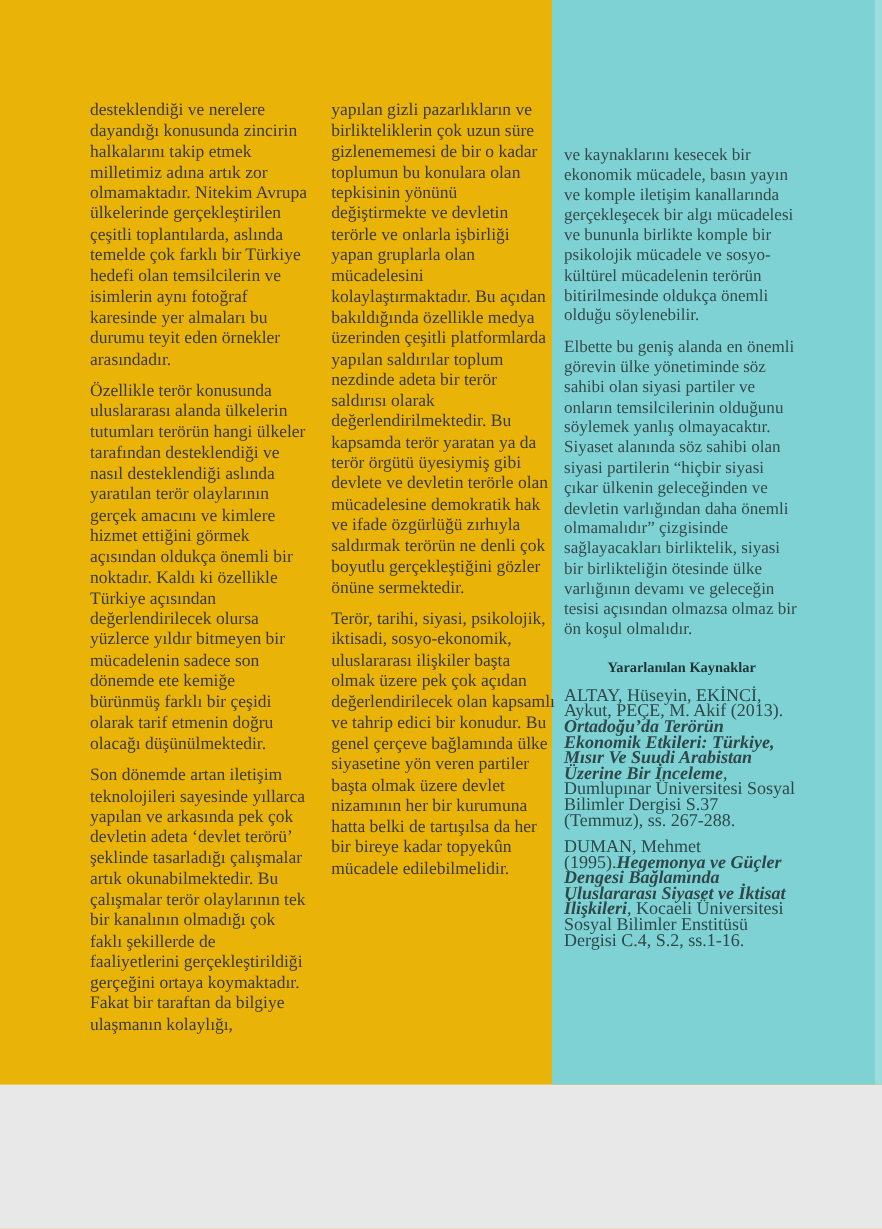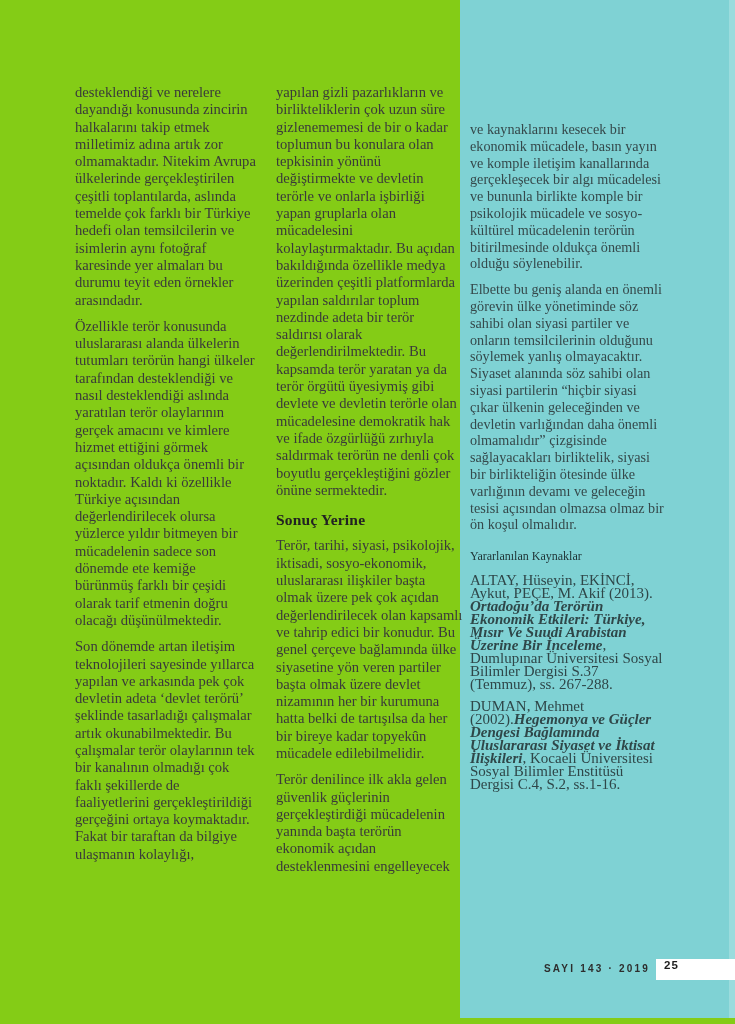--- a/index.html
+++ b/index.html
@@ -1,20 +1,20 @@
 <!DOCTYPE html>
 <html><head>
 <meta charset="utf-8">
 <style>
   * { margin:0; padding:0; box-sizing:border-box; }
   html,body { background:#e8e8e8; }
   .page {
     position:relative;
-    width:735px; height:1024px;
-    background:#84cc16;
+    width:735px; height:904px;
+    background:#eab308;
     overflow:hidden;
     font-family:"Liberation Serif", serif;
     color:#3a3a3a;
     margin:0 auto;
   }
   .teal-panel {
     position:absolute;
     left:460px; top:0;
     width:275px; height:1018px;
     background:#7fd2d4;
@@ -30,22 +30,22 @@
   .col-left  { left:75px;  width:181px; font-size:14.6px; line-height:17.3px; }
   .col-mid   { left:276px; width:187px; font-size:14.6px; line-height:17.3px; }
   .col-right { left:470px; top:92px; width:196px; font-size:14.2px; line-height:16.8px; color:#35494b;margin-top:29px; }
   .col p + p, .col .subhead + p { margin-top:9px; }
   .subhead {
     font-size:15.5px; font-weight:bold; color:#222;
     margin-top:12px; margin-bottom:7px;
     letter-spacing:0.2px;
   }
   .refs-heading {
-    font-size:12px; font-weight:normal; color:#1f3436;
-    margin-top:15px; margin-bottom:4px;
+    font-size:12px; font-weight:bold; color:#1f3436;
+    margin-top:15px; margin-bottom:4px;text-align:center;
   }
   .ref { font-size:15px; line-height:13px; margin-top:9px; color:#2f4749; }
   .ref .ref-title { font-weight:bold; font-style:italic; }
   .footer-issue {
     position:absolute;
     top:963px; right:85px;
     font-family:"Liberation Sans", sans-serif;
     font-size:10px; font-weight:bold;
     letter-spacing:2.2px;
     color:#2d2d2d;
@@ -74,34 +74,32 @@
   <div class="teal-panel"></div>
 
   <div class="col col-left">
     <p>desteklendiği ve nerelere dayandığı konusunda zincirin halkalarını takip etmek milletimiz adına artık zor olmamaktadır. Nitekim Avrupa ülkelerinde gerçekleştirilen çeşitli toplantılarda, aslında temelde çok farklı bir Türkiye hedefi olan temsilcilerin ve isimlerin aynı fotoğraf karesinde yer almaları bu durumu teyit eden örnekler arasındadır.</p>
     <p>Özellikle terör konusunda uluslararası alanda ülkelerin tutumları terörün hangi ülkeler tarafından desteklendiği ve nasıl desteklendiği aslında yaratılan terör olaylarının gerçek amacını ve kimlere hizmet ettiğini görmek açısından oldukça önemli bir noktadır. Kaldı ki özellikle Türkiye açısından değerlendirilecek olursa yüzlerce yıldır bitmeyen bir mücadelenin sadece son dönemde ete kemiğe bürünmüş farklı bir çeşidi olarak tarif etmenin doğru olacağı düşünülmektedir.</p>
     <p>Son dönemde artan iletişim teknolojileri sayesinde yıllarca yapılan ve arkasında pek çok devletin adeta ‘devlet terörü’ şeklinde tasarladığı çalışmalar artık okunabilmektedir. Bu çalışmalar terör olaylarının tek bir kanalının olmadığı çok faklı şekillerde de faaliyetlerini gerçekleştirildiği gerçeğini ortaya koymaktadır. Fakat bir taraftan da bilgiye ulaşmanın kolaylığı,</p>
   </div>
 
   <div class="col col-mid">
     <p>yapılan gizli pazarlıkların ve birlikteliklerin çok uzun süre gizlenememesi de bir o kadar toplumun bu konulara olan tepkisinin yönünü değiştirmekte ve devletin terörle ve onlarla işbirliği yapan gruplarla olan mücadelesini kolaylaştırmaktadır. Bu açıdan bakıldığında özellikle medya üzerinden çeşitli platformlarda yapılan saldırılar toplum nezdinde adeta bir terör saldırısı olarak değerlendirilmektedir. Bu kapsamda terör yaratan ya da terör örgütü üyesiymiş gibi devlete ve devletin terörle olan mücadelesine demokratik hak ve ifade özgürlüğü zırhıyla saldırmak terörün ne denli çok boyutlu gerçekleştiğini gözler önüne sermektedir.</p>
-    <h3 class="subhead">Sonuç Yerine</h3>
     <p>Terör, tarihi, siyasi, psikolojik, iktisadi, sosyo-ekonomik, uluslararası ilişkiler başta olmak üzere pek çok açıdan değerlendirilecek olan kapsamlı ve tahrip edici bir konudur. Bu genel çerçeve bağlamında ülke siyasetine yön veren partiler başta olmak üzere devlet nizamının her bir kurumuna hatta belki de tartışılsa da her bir bireye kadar topyekûn mücadele edilebilmelidir.</p>
-    <p>Terör denilince ilk akla gelen güvenlik güçlerinin gerçekleştirdiği mücadelenin yanında başta terörün ekonomik açıdan desteklenmesini engelleyecek</p>
   </div>
 
   <div class="col col-right">
     <p>ve kaynaklarını kesecek bir ekonomik mücadele, basın yayın ve komple iletişim kanallarında gerçekleşecek bir algı mücadelesi ve bununla birlikte komple bir psikolojik mücadele ve sosyo-kültürel mücadelenin terörün bitirilmesinde oldukça önemli olduğu söylenebilir.</p>
     <p>Elbette bu geniş alanda en önemli görevin ülke yönetiminde söz sahibi olan siyasi partiler ve onların temsilcilerinin olduğunu söylemek yanlış olmayacaktır. Siyaset alanında söz sahibi olan siyasi partilerin “hiçbir siyasi çıkar ülkenin geleceğinden ve devletin varlığından daha önemli olmamalıdır” çizgisinde sağlayacakları birliktelik, siyasi bir birlikteliğin ötesinde ülke varlığının devamı ve geleceğin tesisi açısından olmazsa olmaz bir ön koşul olmalıdır.</p>
 
     <h4 class="refs-heading">Yararlanılan Kaynaklar</h4>
 
     <p class="ref"><span>ALTAY, Hüseyin, EKİNCİ, Aykut, PEÇE, M. Akif (2013). </span><span class="ref-title">Ortadoğu’da Terörün Ekonomik Etkileri: Türkiye, Mısır Ve Suudi Arabistan Üzerine Bir İnceleme</span><span>, Dumlupınar Üniversitesi Sosyal Bilimler Dergisi S.37 (Temmuz), ss. 267-288.</span></p>
 
-    <p class="ref"><span>DUMAN, Mehmet (2002).</span><span class="ref-title">Hegemonya ve Güçler Dengesi Bağlamında Uluslararası Siyaset ve İktisat İlişkileri</span><span>, Kocaeli Üniversitesi Sosyal Bilimler Enstitüsü Dergisi C.4, S.2, ss.1-16.</span></p>
+    <p class="ref"><span>DUMAN, Mehmet (1995).</span><span class="ref-title">Hegemonya ve Güçler Dengesi Bağlamında Uluslararası Siyaset ve İktisat İlişkileri</span><span>, Kocaeli Üniversitesi Sosyal Bilimler Enstitüsü Dergisi C.4, S.2, ss.1-16.</span></p>
 
 
   </div>
 
   <div class="footer-issue">SAYI 143 · 2019</div>
 
   <div class="footer-pagebox">
     <span class="footer-pagenum">25</span>
   </div>
 

